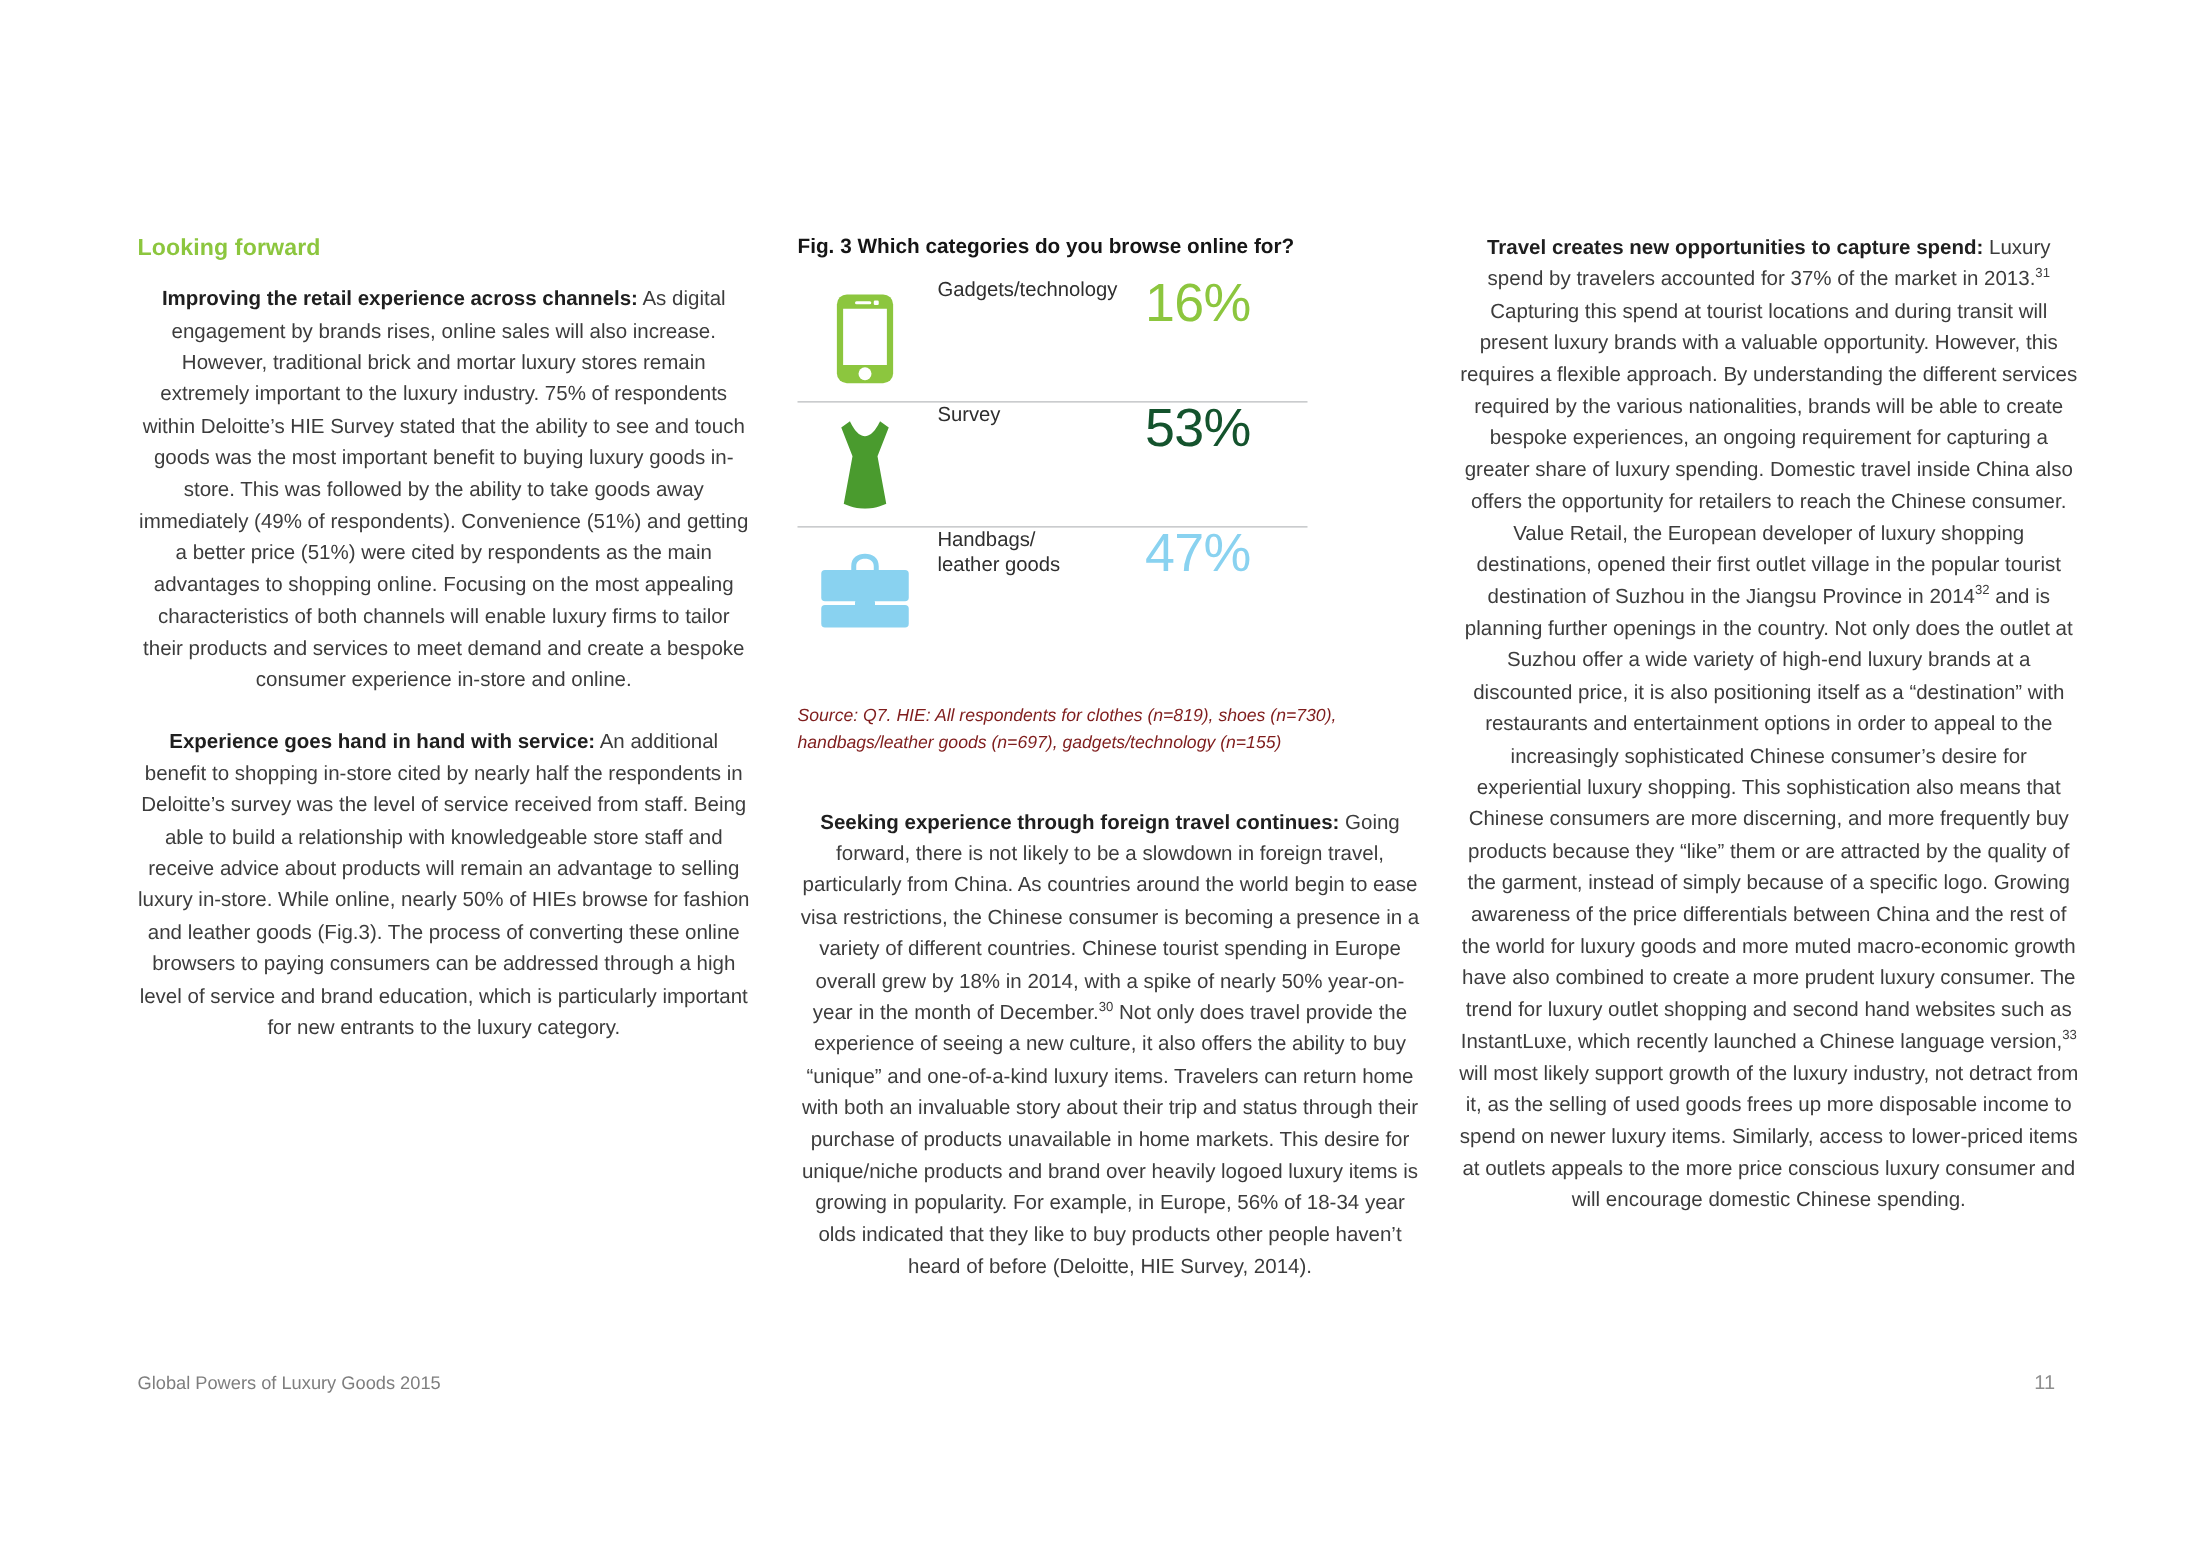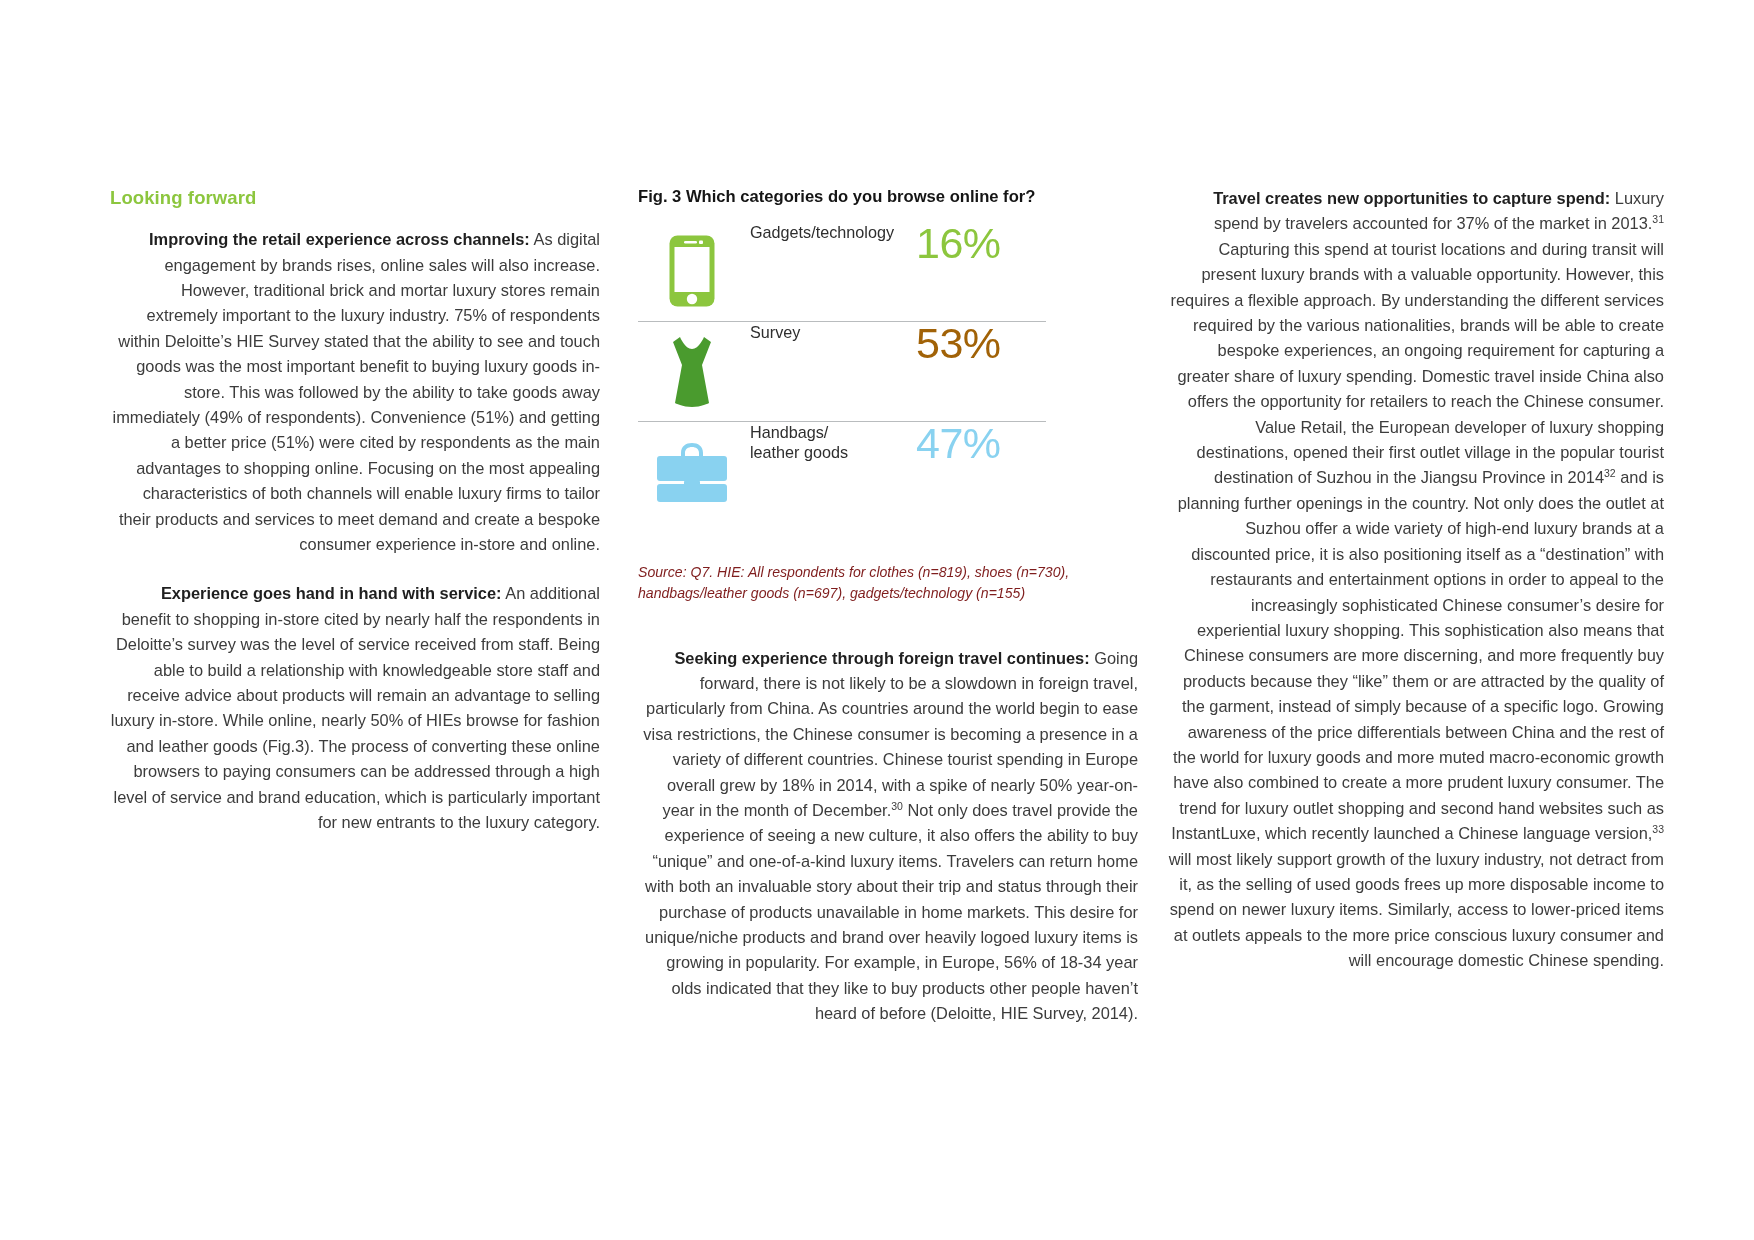--- a/index.html
+++ b/index.html
@@ -40,21 +40,21 @@
     letter-spacing: .1px;
     margin: 0 0 18px 0;
     line-height: 1.25;
   }
 
   p.body {
     font-size: 16.4px;
     line-height: 25.4px;
     margin: 0 0 24px 0;
     color: #3c3c3c;
-    text-align: right;
+    text-align: center;
     letter-spacing: 0px;
   }
   p.body:last-child { margin-bottom: 0; }
   p.body b, p.body strong {
     font-weight: bold;
     color: #1f1f1f;
   }
   sup {
     font-size: 10.5px;
     vertical-align: super;
@@ -99,21 +99,21 @@
   .fig-pct {
     flex: 0 0 130px;
     text-align: left;
     font-size: 43px;
     font-weight: 300;
     line-height: 1;
     letter-spacing: -0.5px;
     padding-left: 6px;
   }
   .pct-lime   { color: #8cc63e; }
-  .pct-green  { color: #a16207; }
+  .pct-green  { color: #14532d; }
   .pct-navy   { color: #203f78; }
   .pct-ltblue { color: #89d2f0; }
 
   .fig-source {
     font-size: 14.1px;
     line-height: 21px;
     font-style: italic;
     color: #7f1d1d;
     margin: 40px 0 0 0;
     width: 460px;
@@ -217,14 +217,18 @@
     </div>
 
   </div>
 
   <div class="col col-right">
     <p class="body">
       <b>Travel creates new opportunities to capture spend:</b><span> Luxury spend by travelers accounted for 37% of the market in 2013.</span><sup>31</sup><span> Capturing this spend at tourist locations and during transit will present luxury brands with a valuable opportunity. However, this requires a flexible approach. By understanding the different services required by the various nationalities, brands will be able to create bespoke experiences, an ongoing requirement for capturing a greater share of luxury spending. Domestic travel inside China also offers the opportunity for retailers to reach the Chinese consumer. Value Retail, the European developer of luxury shopping destinations, opened their first outlet village in the popular tourist destination of Suzhou in the Jiangsu Province in 2014</span><sup>32</sup><span> and is planning further openings in the country. Not only does the outlet at Suzhou offer a wide variety of high-end luxury brands at a discounted price, it is also positioning itself as a “destination” with restaurants and entertainment options in order to appeal to the increasingly sophisticated Chinese consumer’s desire for experiential luxury shopping. This sophistication also means that Chinese consumers are more discerning, and more frequently buy products because they “like” them or are attracted by the quality of the garment, instead of simply because of a specific logo. Growing awareness of the price differentials between China and the rest of the world for luxury goods and more muted macro-economic growth have also combined to create a more prudent luxury consumer. The trend for luxury outlet shopping and second hand websites such as InstantLuxe, which recently launched a Chinese language version,</span><sup>33</sup><span> will most likely support growth of the luxury industry, not detract from it, as the selling of used goods frees up more disposable income to spend on newer luxury items. Similarly, access to lower-priced items at outlets appeals to the more price conscious luxury consumer and will encourage domestic Chinese spending.</span>
     </p>
   </div>
 
+  <div class="footer">
+    <span>Global Powers of Luxury Goods 2015</span>
+    <span class="footer-page">11</span>
+  </div>
 
 </div>
 
 </body></html>

